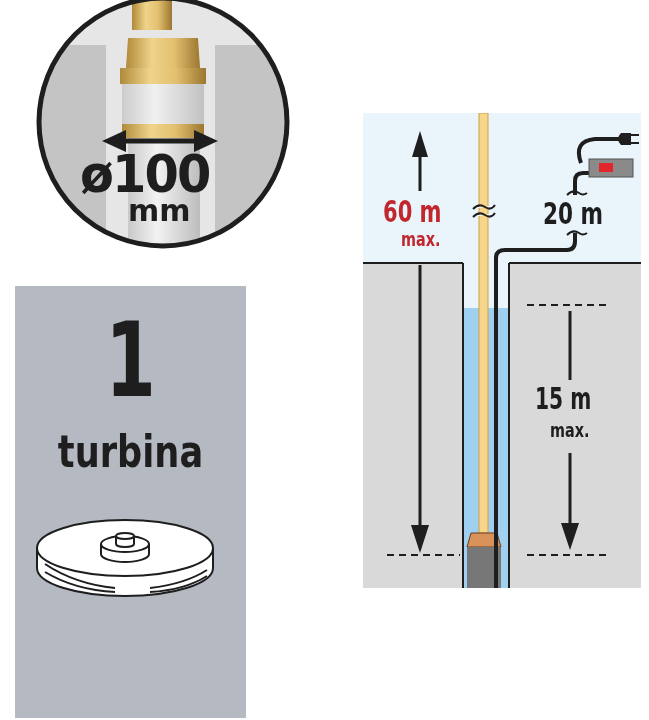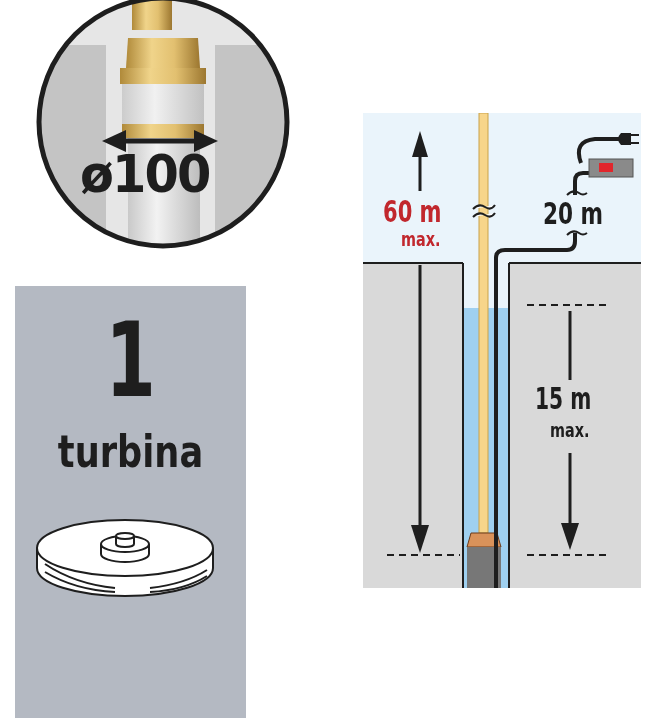--- a/index.html
+++ b/index.html
@@ -42,20 +42,21 @@
     </g>
     <circle cx="131" cy="122" r="124" fill="none" stroke="#1e1e1e" stroke-width="5"></circle>
 
     <line x1="86" y1="141" x2="170" y2="141" stroke="#1e1e1e" stroke-width="5"></line>
     <polygon points="70,141 94,130 94,152" fill="#1e1e1e"></polygon>
     <polygon points="186,141 162,130 162,152" fill="#1e1e1e"></polygon>
   </svg>
   <div class="abs" style="left:48px;top:148px;font-size:52px;font-weight:bold;color:#1e1e1e;letter-spacing:-2px;line-height:1;font-family:'DejaVu Sans',sans-serif;transform:scaleX(0.95);transform-origin:left top;">
     <span>ø</span><span>100</span>
   </div>
+  <div class="abs" style="left:96px;top:196px;font-size:30px;font-weight:bold;color:#1e1e1e;line-height:1;font-family:'DejaVu Sans',sans-serif;">mm</div>
 </div>
 
 <div class="abs" style="left:15px;top:286px;width:231px;height:432px;background:#b4b9c2;">
   <div class="abs" style="left:0;width:231px;top:22px;text-align:center;font-size:104px;font-weight:bold;color:#1e1e1e;line-height:1;font-family:'DejaVu Sans',sans-serif;transform:scaleX(0.7);">1</div>
   <div class="abs" style="left:0;width:231px;top:144px;text-align:center;font-size:44px;font-weight:bold;color:#1e1e1e;line-height:1;font-family:'DejaVu Sans',sans-serif;transform:scaleX(0.8);">turbina</div>
   <svg width="231" height="432" viewBox="0 0 231 432">
     <path d="M22 262 L22 282 A88 28 0 0 0 198 282 L198 262" fill="#fff" stroke="#1e1e1e" stroke-width="2"></path>
     <ellipse cx="110" cy="262" rx="88" ry="28" fill="#fff" stroke="#1e1e1e" stroke-width="2"></ellipse>
     <path d="M30 278 Q60 298 100 302" fill="none" stroke="#1e1e1e" stroke-width="2"></path>
     <path d="M30 286 Q60 304 100 306" fill="none" stroke="#1e1e1e" stroke-width="2"></path>

